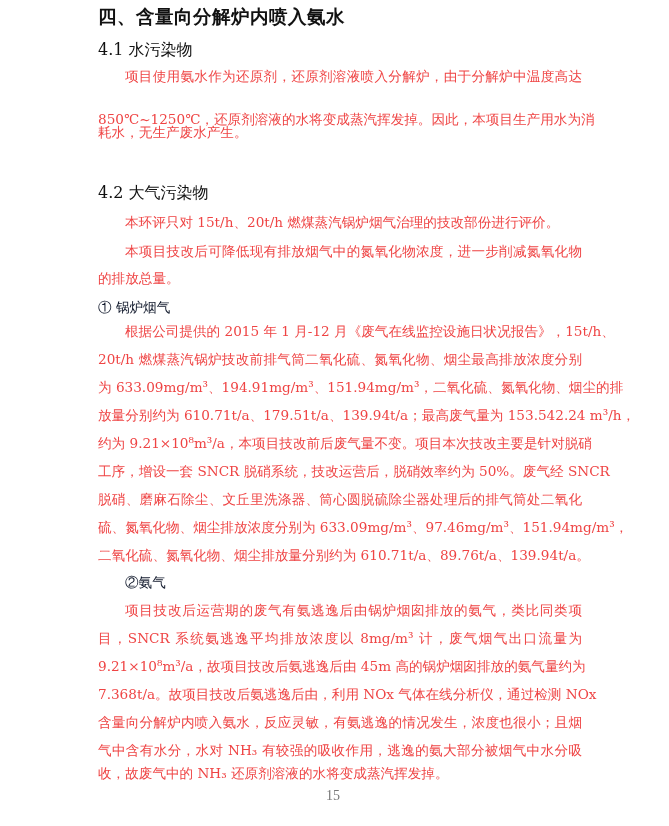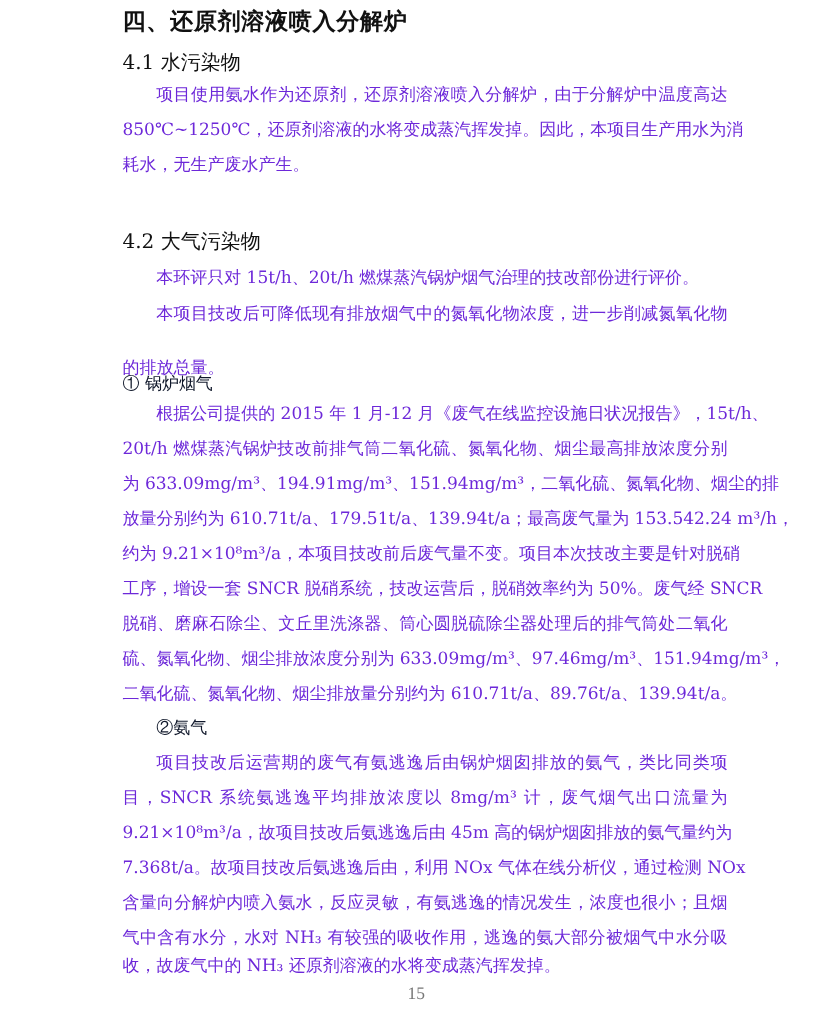--- a/index.html
+++ b/index.html
@@ -42,21 +42,21 @@
     }
     .line {
       position: absolute;
       left: 0;
       width: 484px;
       font-size: 13.6px;
       line-height: 20px;
       white-space: nowrap;
       text-align: justify;
       text-align-last: justify;
-      color: #6d28d9;
+      color: #ef4444;
     }
     .line.indent { left: 27px; width: 457px; }
     .line.last { text-align-last: left; }
     .item-label {
       position: absolute;
       left: 0;
       font-size: 13.6px;
       line-height: 20px;
       white-space: nowrap;
       color: #0f172a;
@@ -68,31 +68,31 @@
       top: 788px;
       font-size: 14px;
       color: #777777;
       font-family: "Liberation Serif", serif;
     }
   </style>
 </head>
 <body>
 
 <div class="page">
-  <div class="h1">四、还原剂溶液喷入分解炉</div>
+  <div class="h1">四、含量向分解炉内喷入氨水</div>
 
   <div class="h2" style="top:40px">4.1 水污染物</div>
   <div class="line indent" style="top:66px">项目使用氨水作为还原剂，还原剂溶液喷入分解炉，由于分解炉中温度高达</div>
-  <div class="line" style="top:94px">850℃~1250℃，还原剂溶液的水将变成蒸汽挥发掉。因此，本项目生产用水为消</div>
+  <div class="line" style="top:109px">850℃~1250℃，还原剂溶液的水将变成蒸汽挥发掉。因此，本项目生产用水为消</div>
   <div class="line last" style="top:122px">耗水，无生产废水产生。</div>
 
   <div class="h2" style="top:183px">4.2 大气污染物</div>
   <div class="line indent last" style="top:212px">本环评只对 15t/h、20t/h 燃煤蒸汽锅炉烟气治理的技改部份进行评价。</div>
   <div class="line indent" style="top:241px">本项目技改后可降低现有排放烟气中的氮氧化物浓度，进一步削减氮氧化物</div>
-  <div class="line last" style="top:284px">的排放总量。</div>
+  <div class="line last" style="top:268px">的排放总量。</div>
 
   <div class="item-label" style="top:297px">① 锅炉烟气</div>
   <div class="line indent" style="top:321px">根据公司提供的 2015 年 1 月-12 月《废气在线监控设施日状况报告》，15t/h、</div>
   <div class="line" style="top:349px">20t/h 燃煤蒸汽锅炉技改前排气筒二氧化硫、氮氧化物、烟尘最高排放浓度分别</div>
   <div class="line" style="top:377px">为 633.09mg/m³、194.91mg/m³、151.94mg/m³，二氧化硫、氮氧化物、烟尘的排</div>
   <div class="line" style="top:405px">放量分别约为 610.71t/a、179.51t/a、139.94t/a；最高废气量为 153.542.24 m³/h，</div>
   <div class="line" style="top:433px">约为 9.21×10⁸m³/a，本项目技改前后废气量不变。项目本次技改主要是针对脱硝</div>
   <div class="line" style="top:461px">工序，增设一套 SNCR 脱硝系统，技改运营后，脱硝效率约为 50%。废气经 SNCR</div>
   <div class="line" style="top:489px">脱硝、磨麻石除尘、文丘里洗涤器、筒心圆脱硫除尘器处理后的排气筒处二氧化</div>
   <div class="line" style="top:517px">硫、氮氧化物、烟尘排放浓度分别为 633.09mg/m³、97.46mg/m³、151.94mg/m³，</div>

